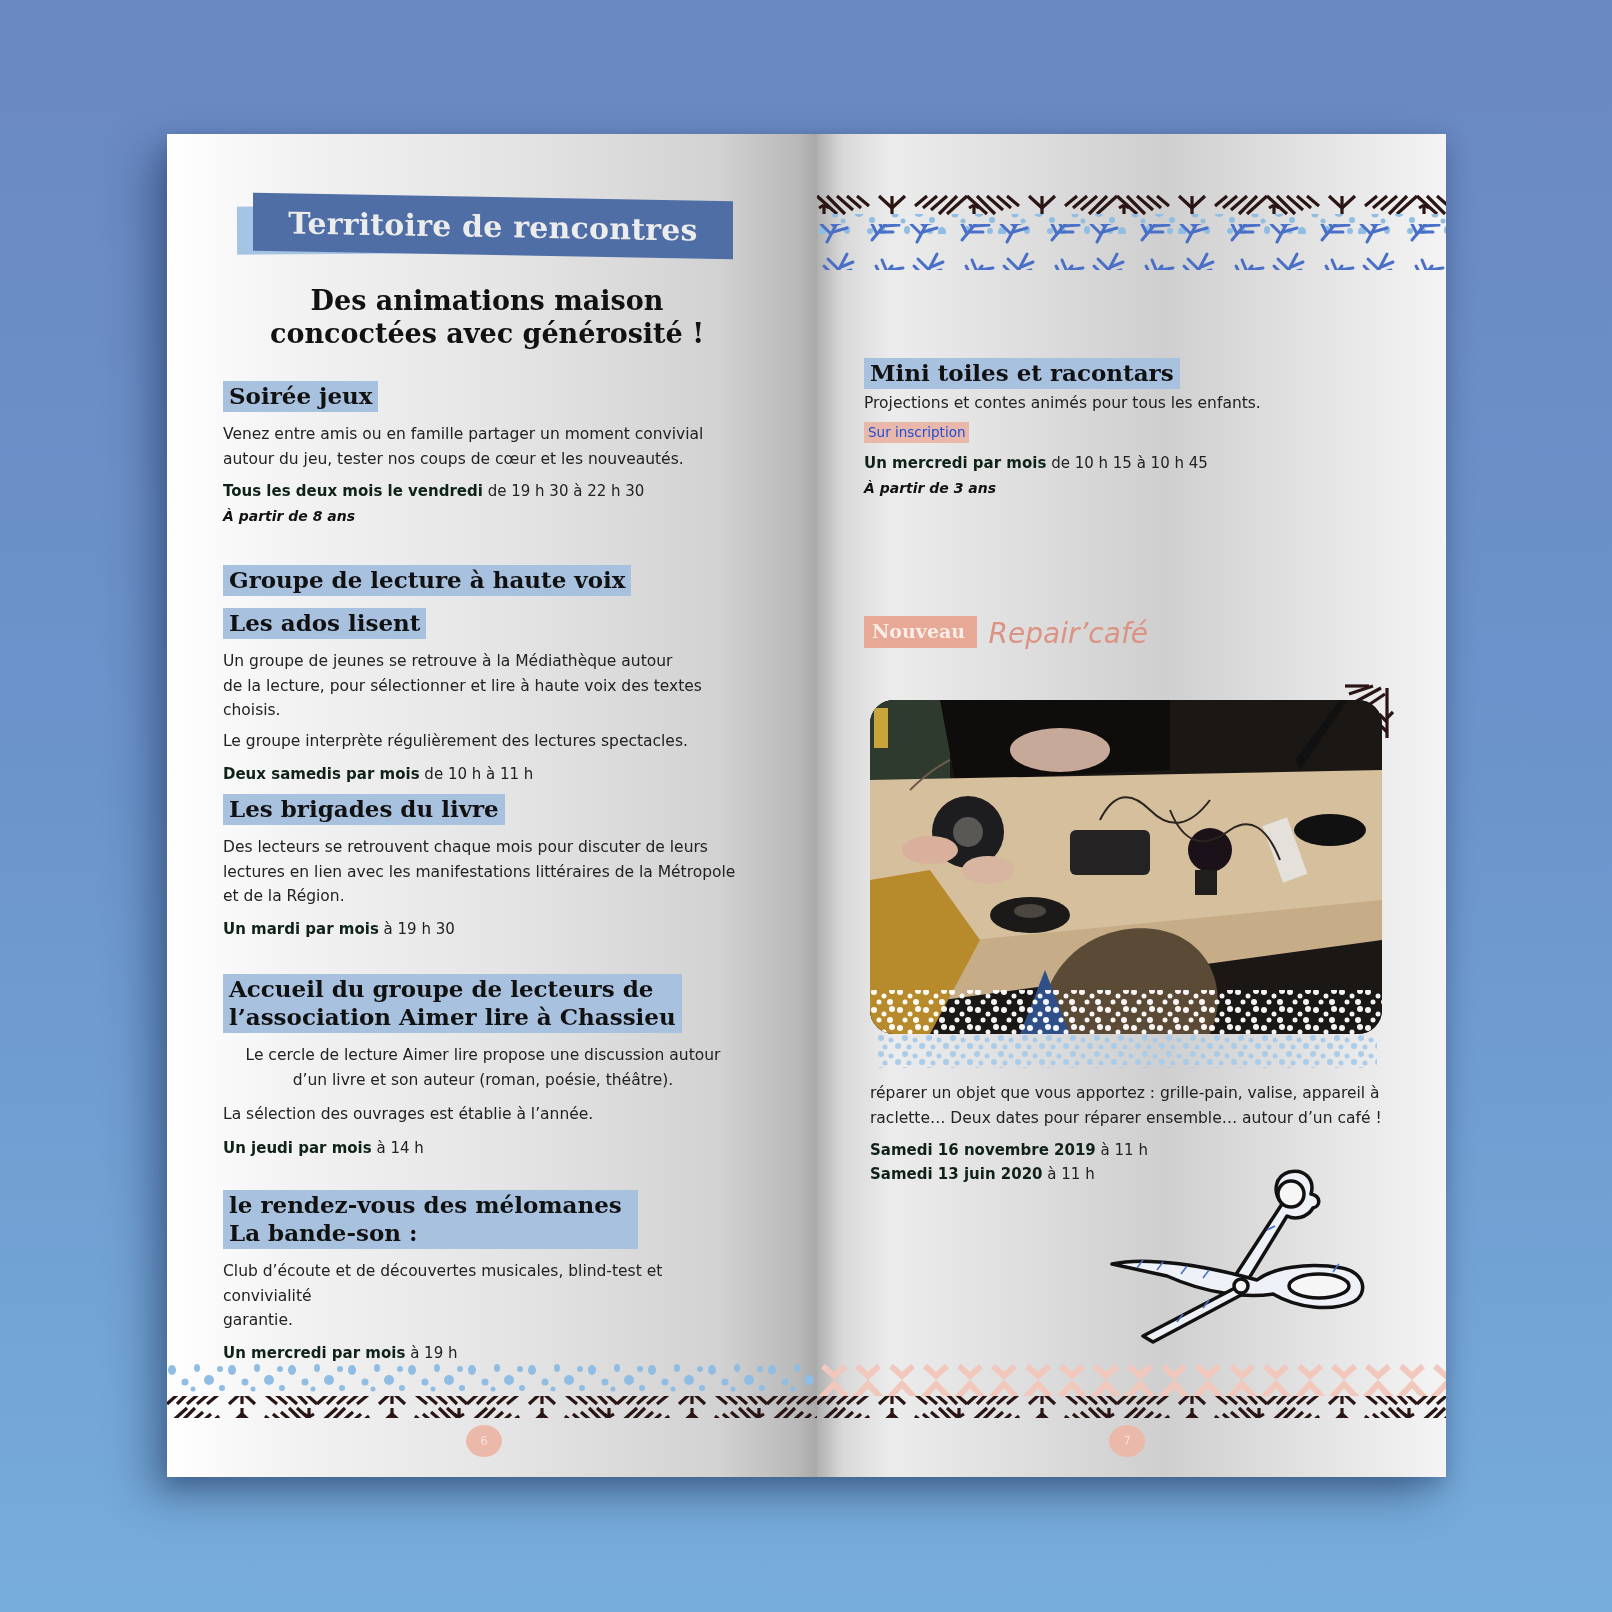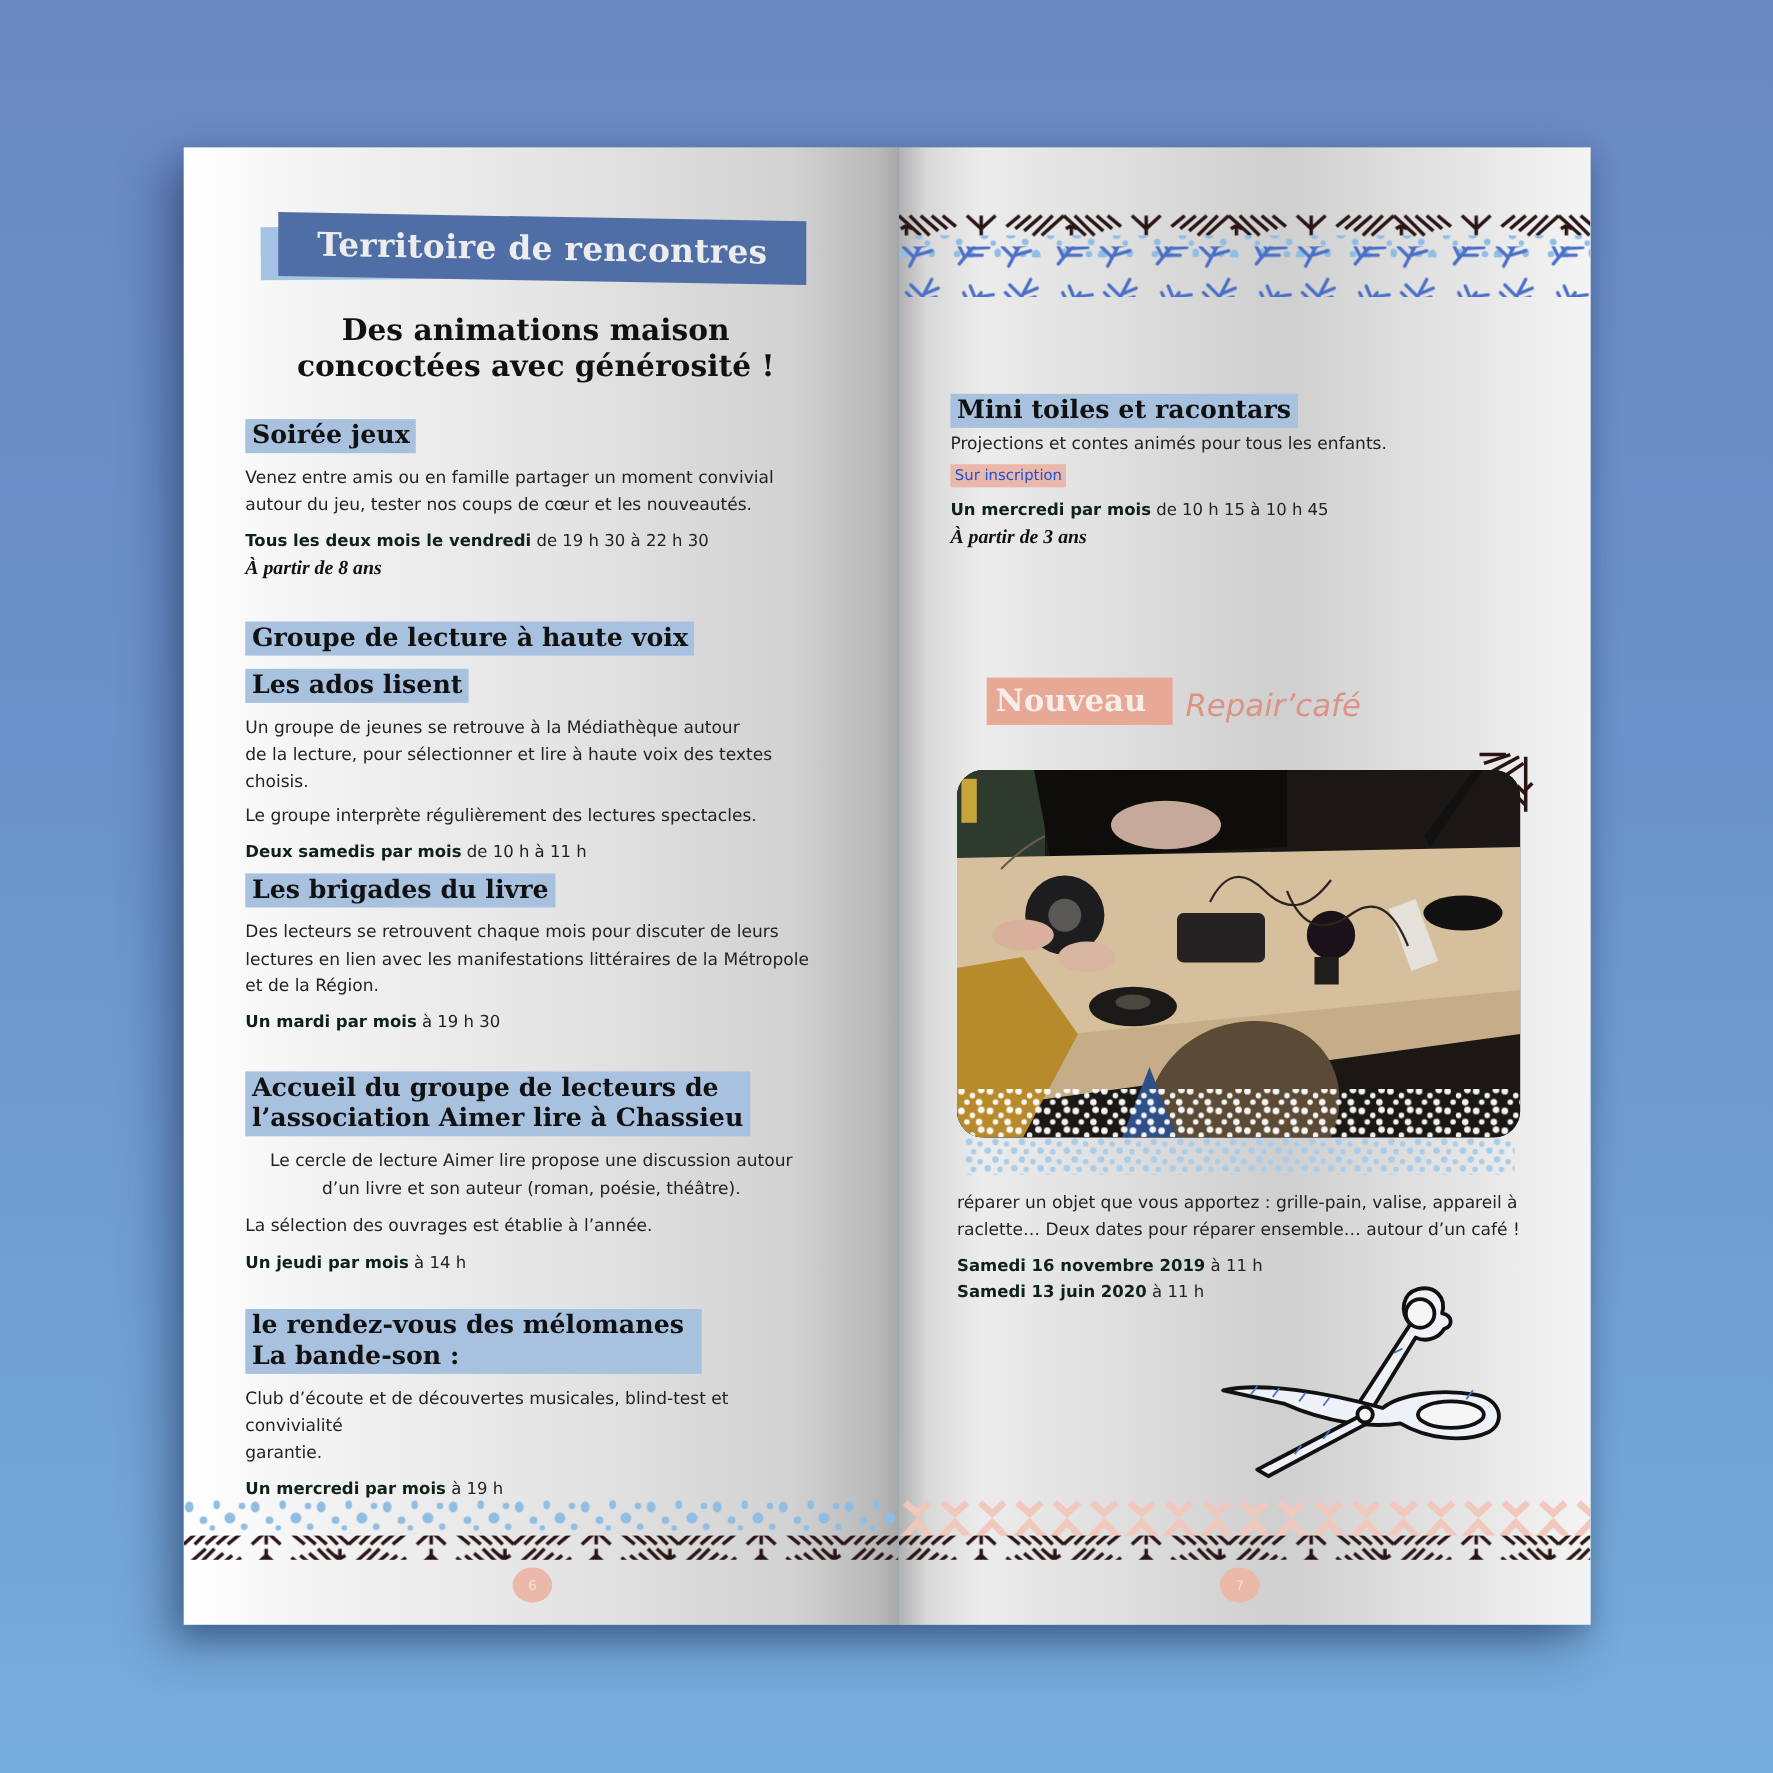--- a/index.html
+++ b/index.html
@@ -34,26 +34,26 @@
     transform: skewY(1deg); display: flex; align-items: center; justify-content: center; }
   .banner-text { color: #ececec; font-size: 30px; letter-spacing: 0.2px; }
 
   .subtitle { position: absolute; left: 60px; width: 520px; top: 150px; text-align: center; font-size: 27px; line-height: 33px; color: #111; }
 
   .h { display: inline-block; background: #a8c1df; color: #111; font-size: 23px; line-height: 28px; padding: 1px 6px 2px 6px; }
   .h.multi { display: block; width: fit-content; }
   .p { font-size: 15.5px; line-height: 24.5px; color: #222; }
   .sched { font-size: 15px; color: #222; line-height: 24px; }
   .sched b { color: #0f2218; }
-  .age { font-size: 18px; font-style: italic; font-weight: bold; color: #111; line-height: 26px; font-family: Liberation Serif, serif; }
+  .age { font-size: 14px; font-style: italic; font-weight: bold; color: #111; line-height: 26px; }
   .block { position: absolute; left: 56px; width: 520px; }
 
   .tag { display: inline-block; background: #eab8aa; color: #1d4ed8; font-size: 13.5px; padding: 1px 4px; line-height: 19px; }
 
-  .nouveau { display: inline-block; background: #e7a895; color: #f8ede8; font-size: 28px; padding: 4px 24px 6px 8px; margin-left: 33px; }
+  .nouveau { display: inline-block; background: #e7a895; color: #f8ede8; font-size: 19px; padding: 4px 12px 6px 8px; }
   .repair { display: inline-block; color: #dd9383; font-size: 28px; margin-left: 7px; vertical-align: middle; font-style: italic; }
 
   .photo { position: absolute; left: 53px; top: 566px; width: 512px; height: 334px; border-radius: 24px; overflow: hidden; background: #241f1c; }
   .pgnum { position: absolute; width: 36px; height: 32px; border-radius: 50%; background: #ebb9a9; color: #f6dfd8; font-size: 12px; display: flex; align-items: center; justify-content: center; }
 </style>
 </head>
 <body>
 
 <svg width="0" height="0" style="position:absolute">
   <defs>

